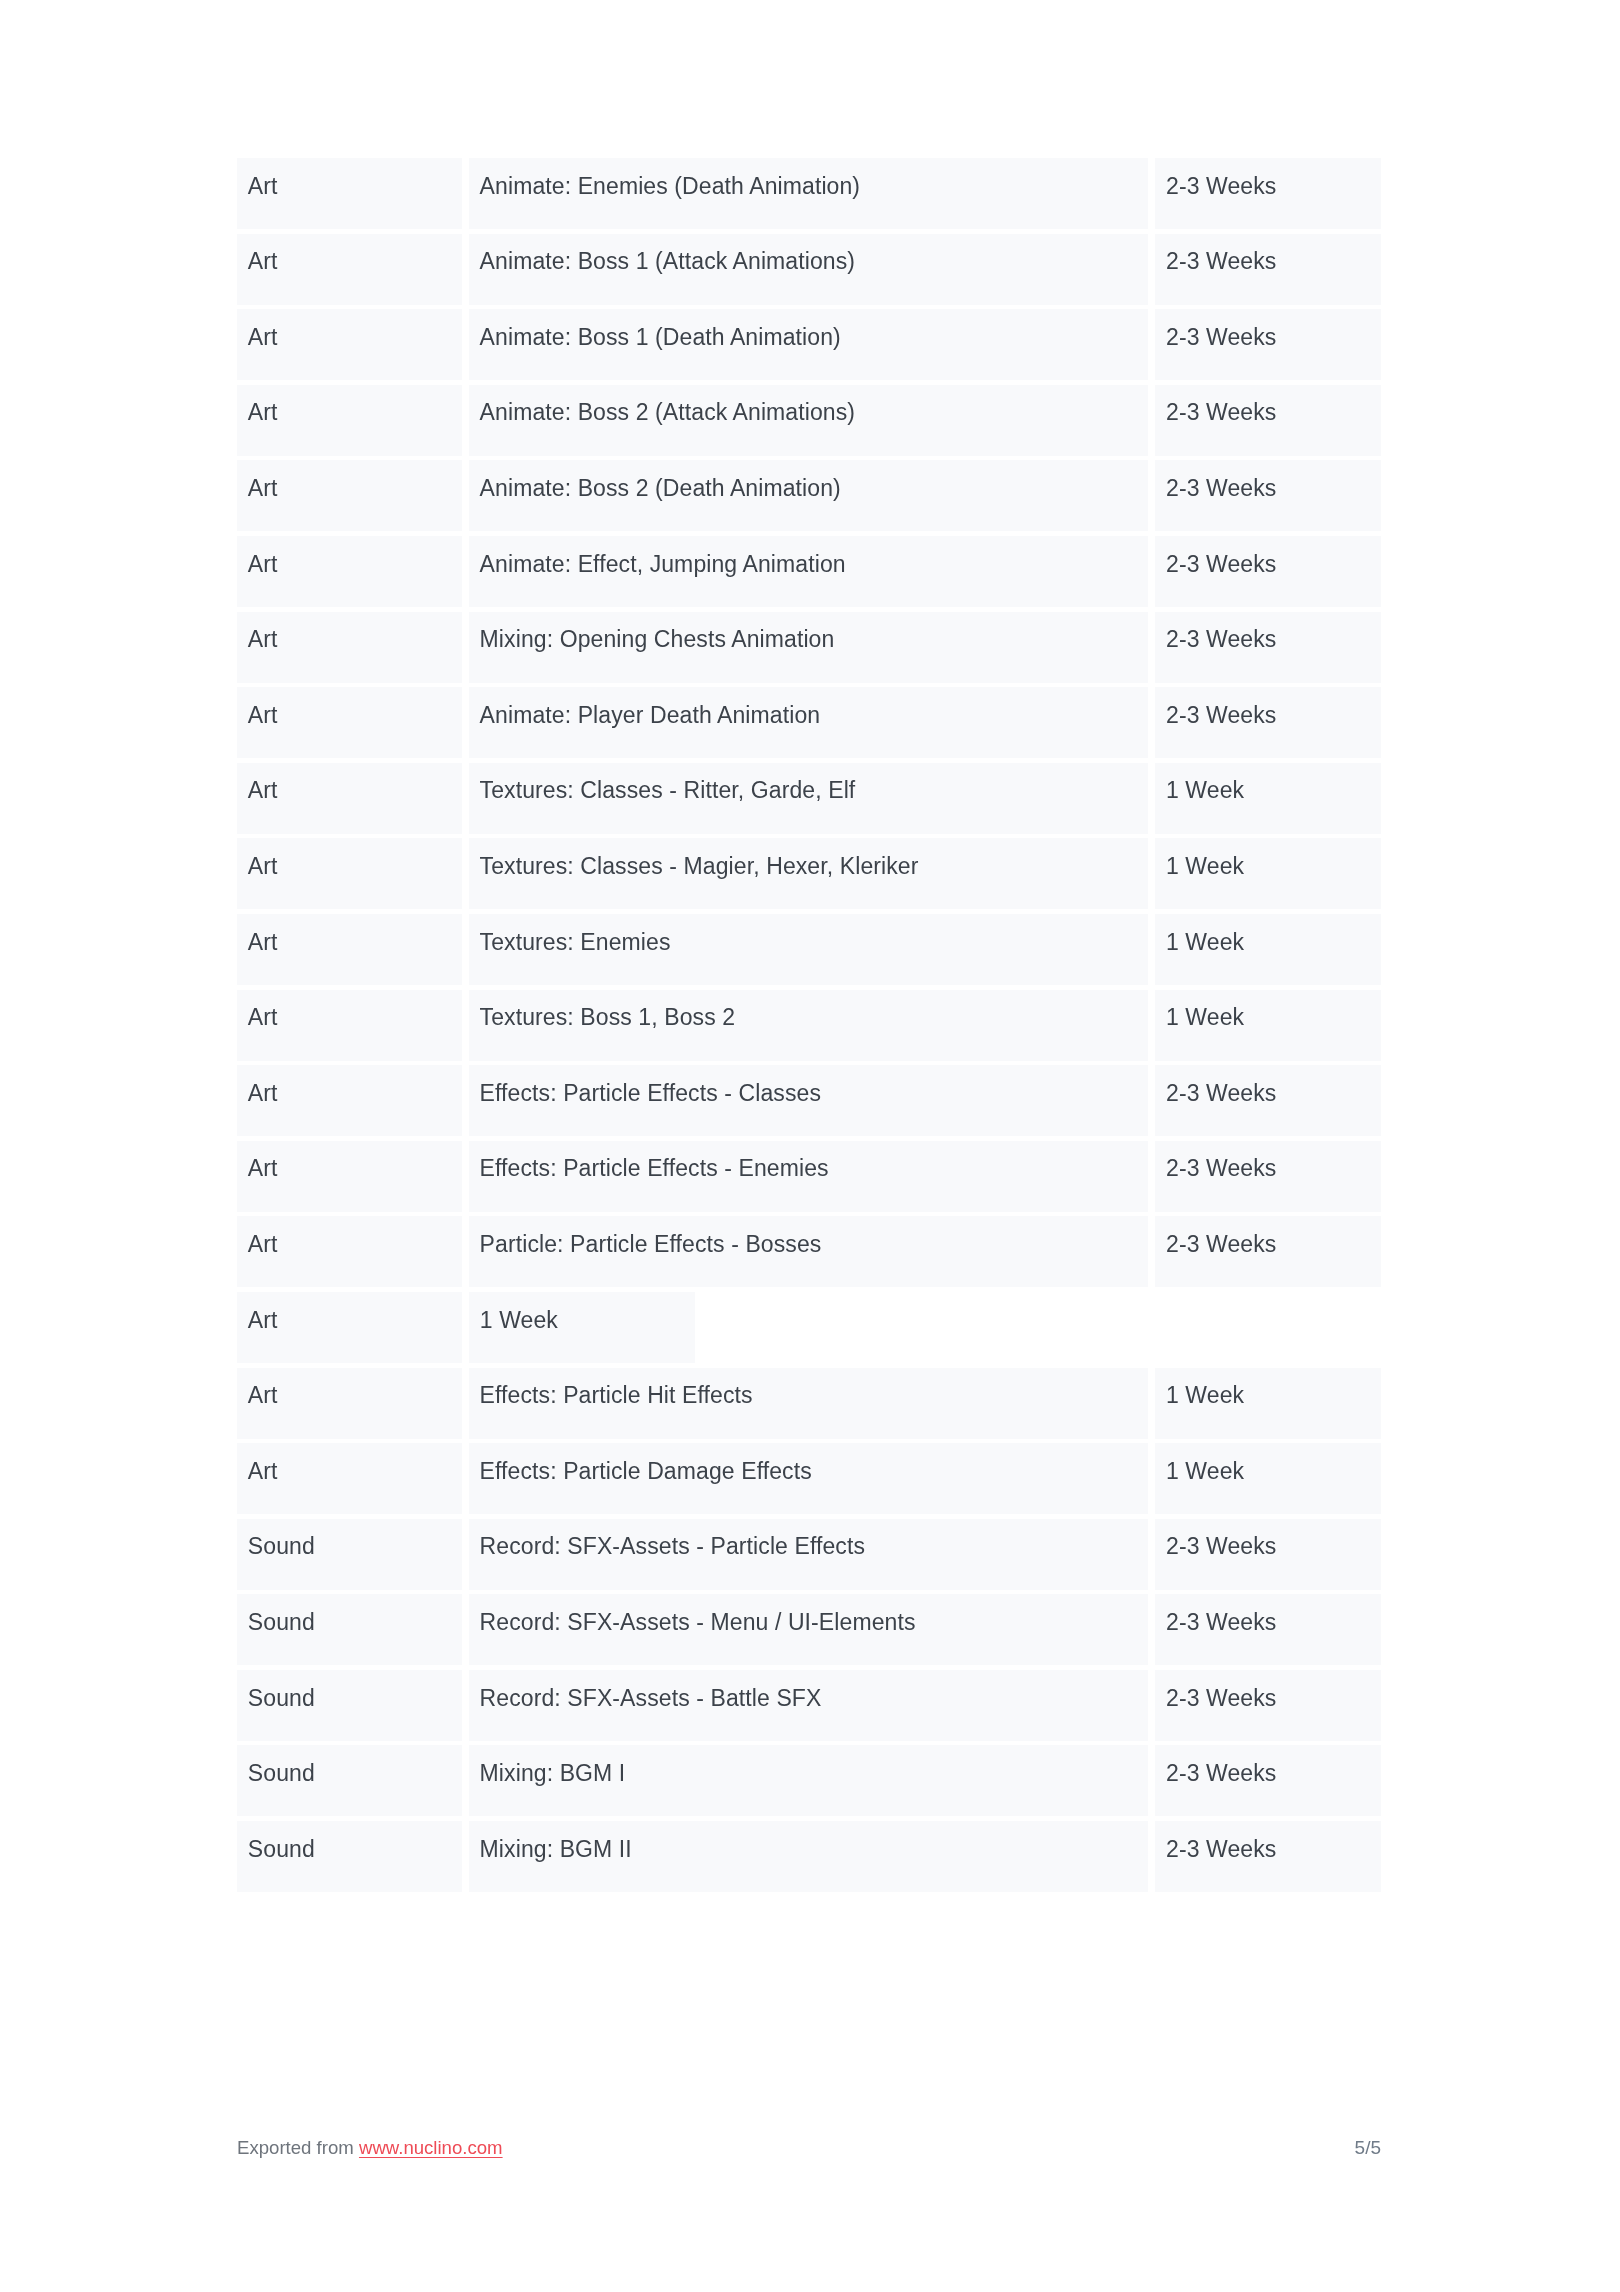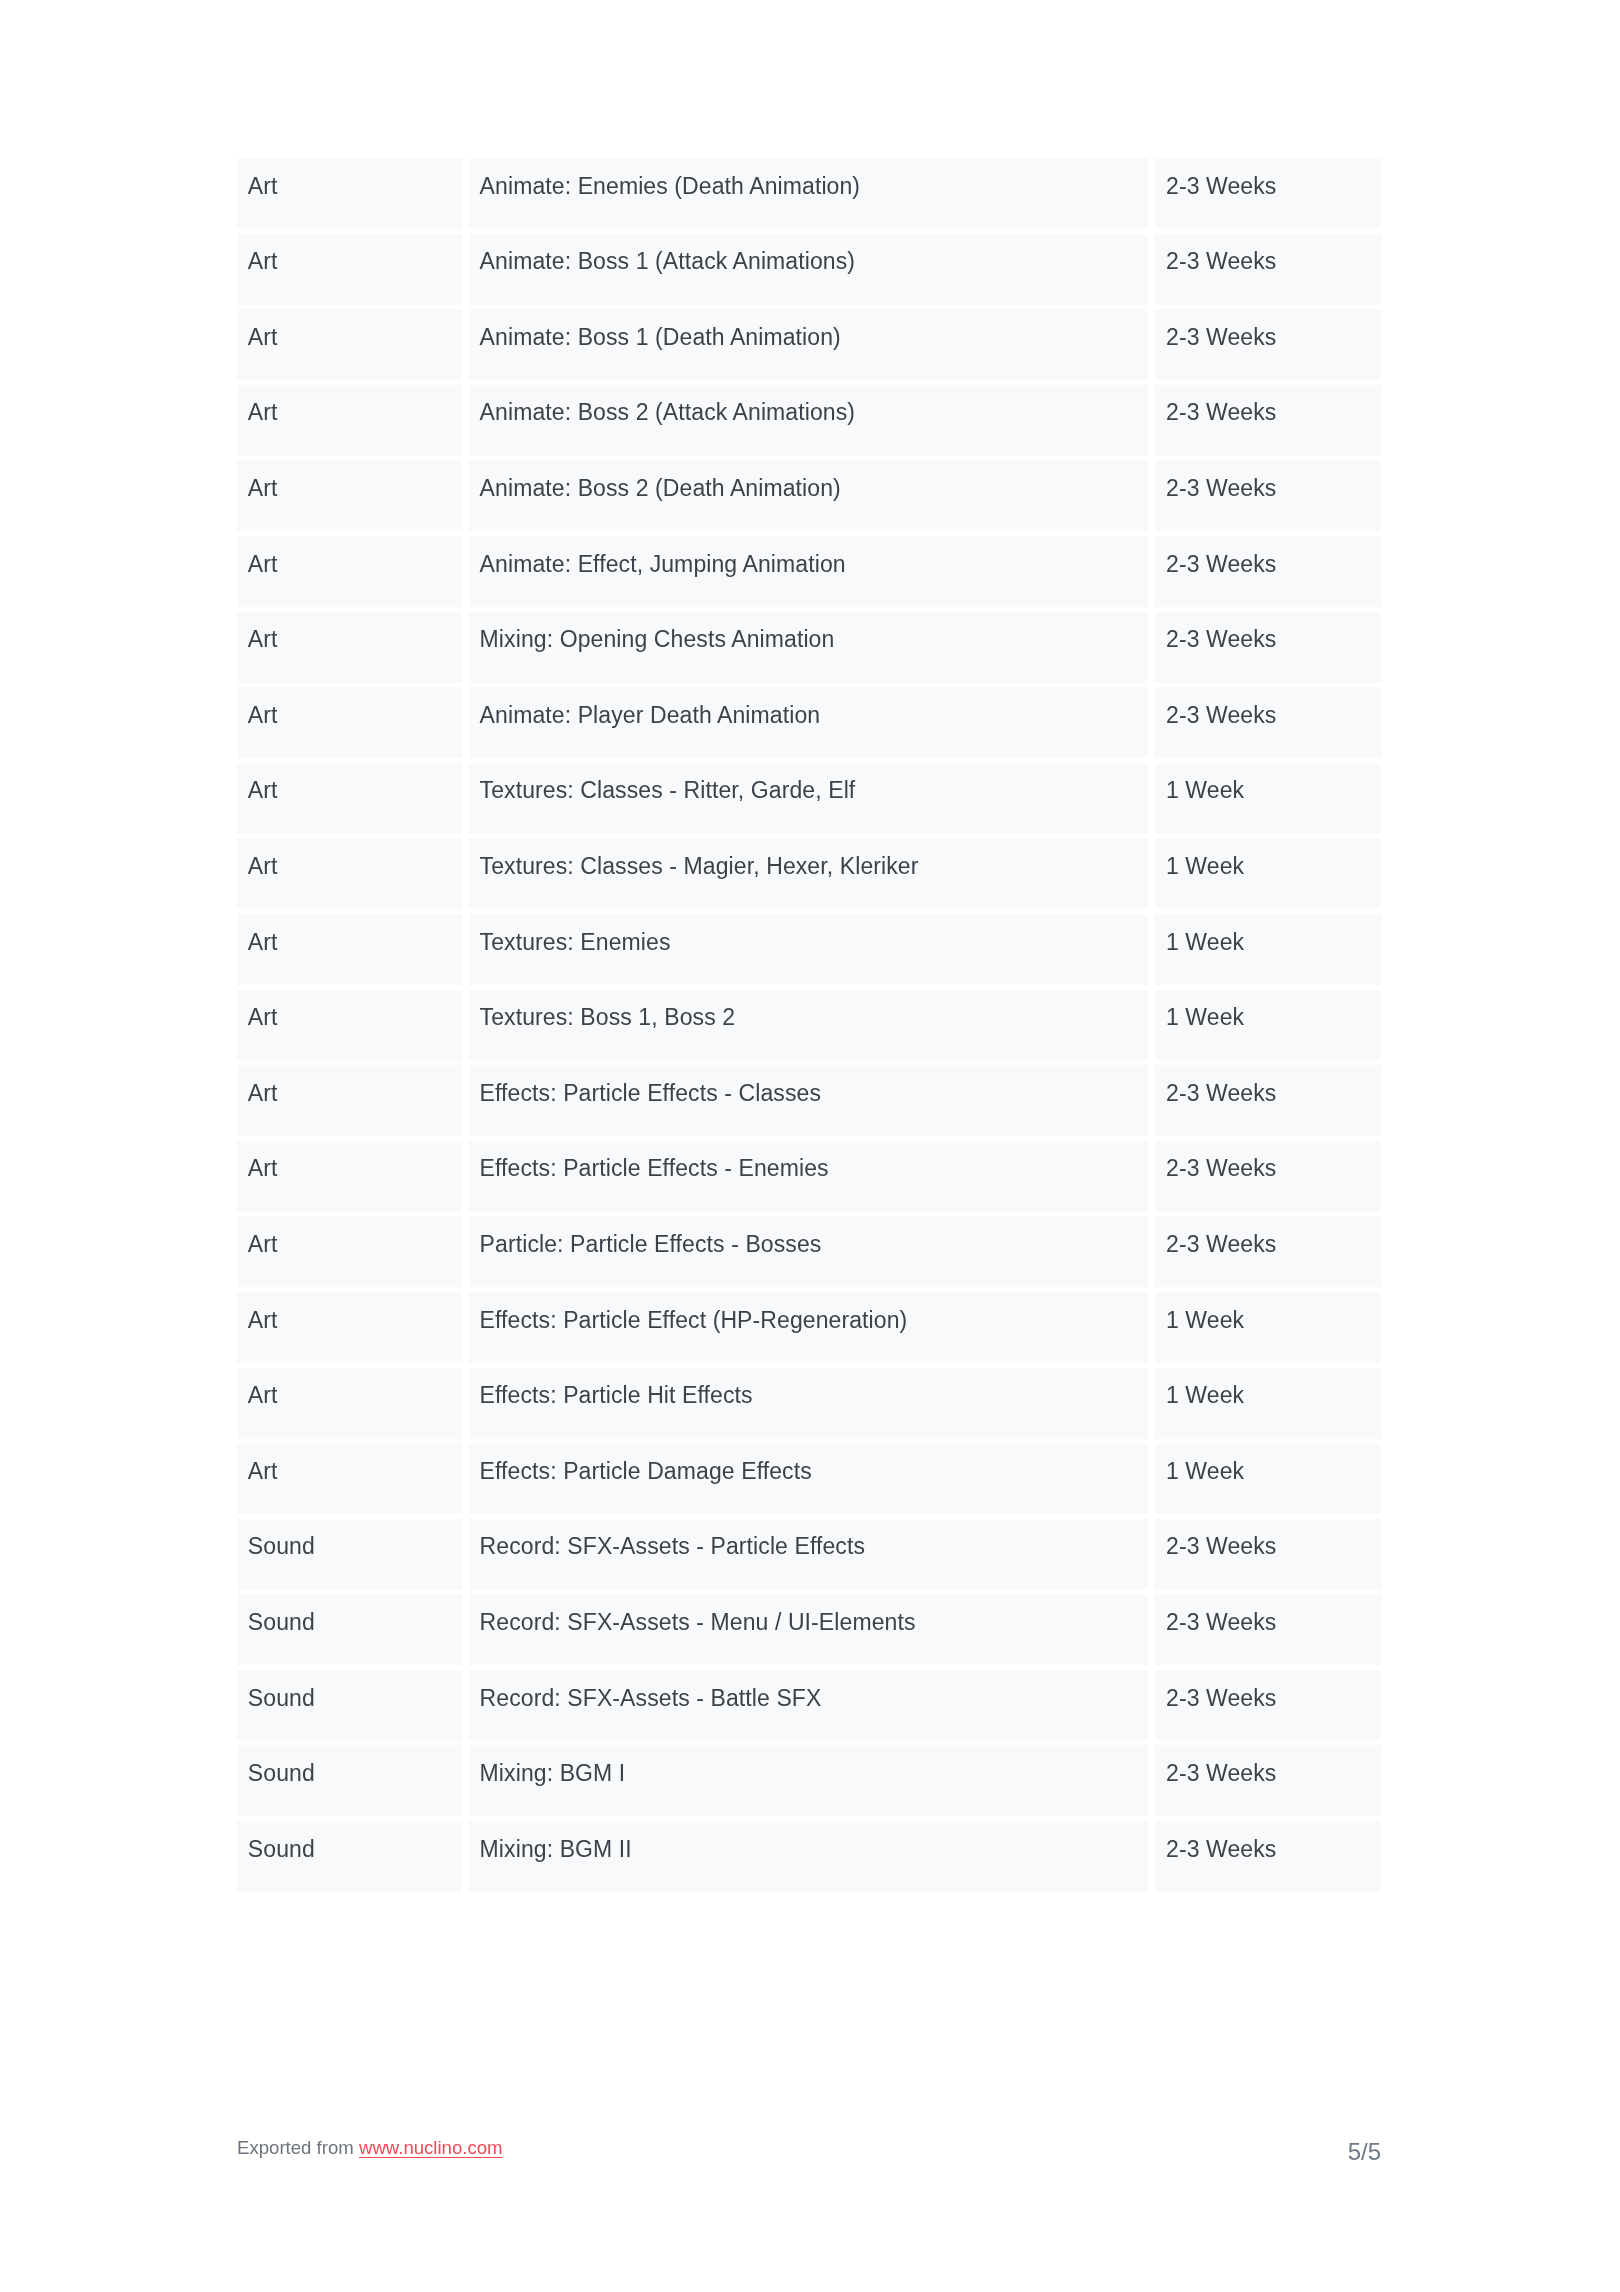--- a/index.html
+++ b/index.html
@@ -55,21 +55,21 @@
     color: #6e747c;
   }
   .footer a {
     color: #ee4b56;
     text-underline-offset: 2.9px;
   }
   .page-indicator {
     position: absolute;
     right: 239px;
     top: 2136px;
-    font-size: 24px;
+    font-size: 19px;
     line-height: 1.3;
     color: #707b88;
   }
 </style>
 </head>
 <body>
 
 <div class="page">
 
   <div class="schedule-table">
@@ -158,21 +158,20 @@
     </div>
 
     <div class="row">
       <div class="cell col-category">Art</div>
       <div class="cell col-task">Particle: Particle Effects - Bosses</div>
       <div class="cell col-duration">2-3 Weeks</div>
     </div>
 
     <div class="row">
       <div class="cell col-category">Art</div>
-      <div class="cell col-task">Effects: Particle Effect (HP-Regeneration)</div>
       <div class="cell col-duration">1 Week</div>
     </div>
 
     <div class="row">
       <div class="cell col-category">Art</div>
       <div class="cell col-task">Effects: Particle Hit Effects</div>
       <div class="cell col-duration">1 Week</div>
     </div>
 
     <div class="row">

